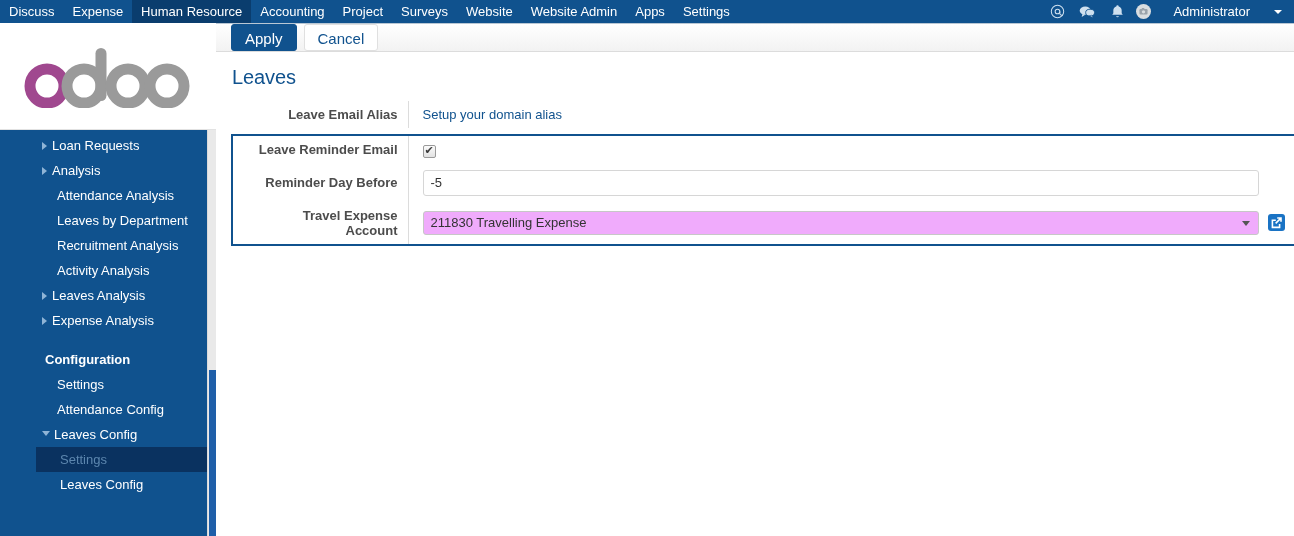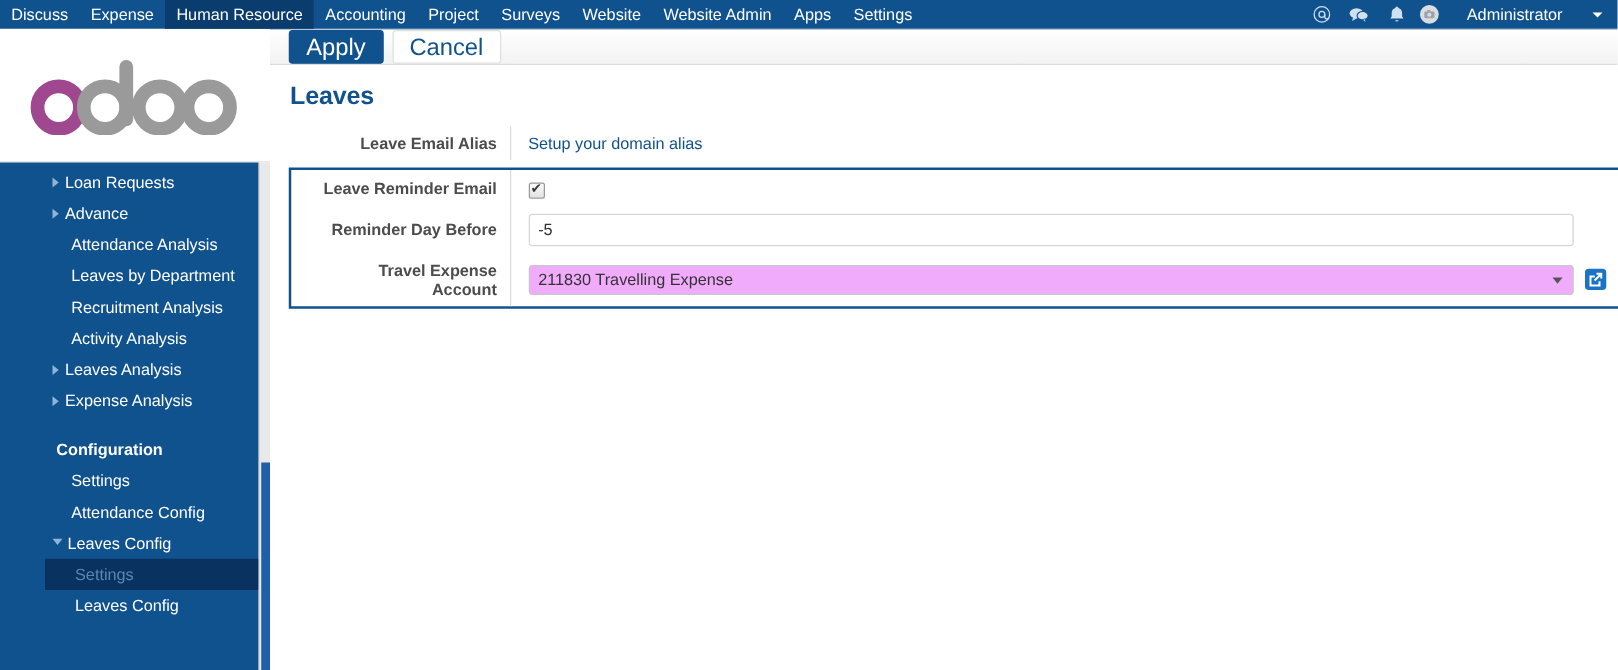--- a/index.html
+++ b/index.html
@@ -203,21 +203,21 @@
     border-bottom: 1px solid #dcdcdc;
     border-top: 1px solid #b9c7d4;
     box-sizing: border-box;
     display: flex;
     align-items: center;
     padding-left: 15px;
     gap: 0px;
   }
   .btn {
     font-family: "Liberation Sans", sans-serif;
-    font-size: 19px;
+    font-size: 15px;
     height: 27px;
     line-height: 27px;
     padding: 0 13px;
     border-radius: 3px;
     cursor: pointer;
     box-sizing: border-box;
     white-space: nowrap;
   }
   .btn-primary {
     background: #10528e;
@@ -230,21 +230,21 @@
     color: #10528e;
     border: 1px solid #e0e0e0;
   }
 
   .page-body {
     padding: 14px 0 0 15px;
   }
   .page-title {
     color: #10528e;
     font-size: 20px;
-    font-weight: bold;
+    font-weight: normal;
     margin: 0 0 12px 1px;
     letter-spacing: -0.1px;
   }
 
   .settings-table {
     border-collapse: collapse;
     width: 1068px;
     table-layout: fixed;
   }
   .settings-table td {
@@ -431,21 +431,21 @@
   <div class="menu-panel">
     <div class="menu-scroll">
 
       <div class="menu-entry">
         <span class="tri"></span>
         <span>Loan Requests</span>
       </div>
 
       <div class="menu-entry">
         <span class="tri"></span>
-        <span>Advance</span>
+        <span>Analysis</span>
       </div>
 
 
       <div class="menu-entry">
         <span class="tri none"></span>
         <span>Attendance Analysis</span>
       </div>
 
       <div class="menu-entry">
         <span class="tri none"></span>

